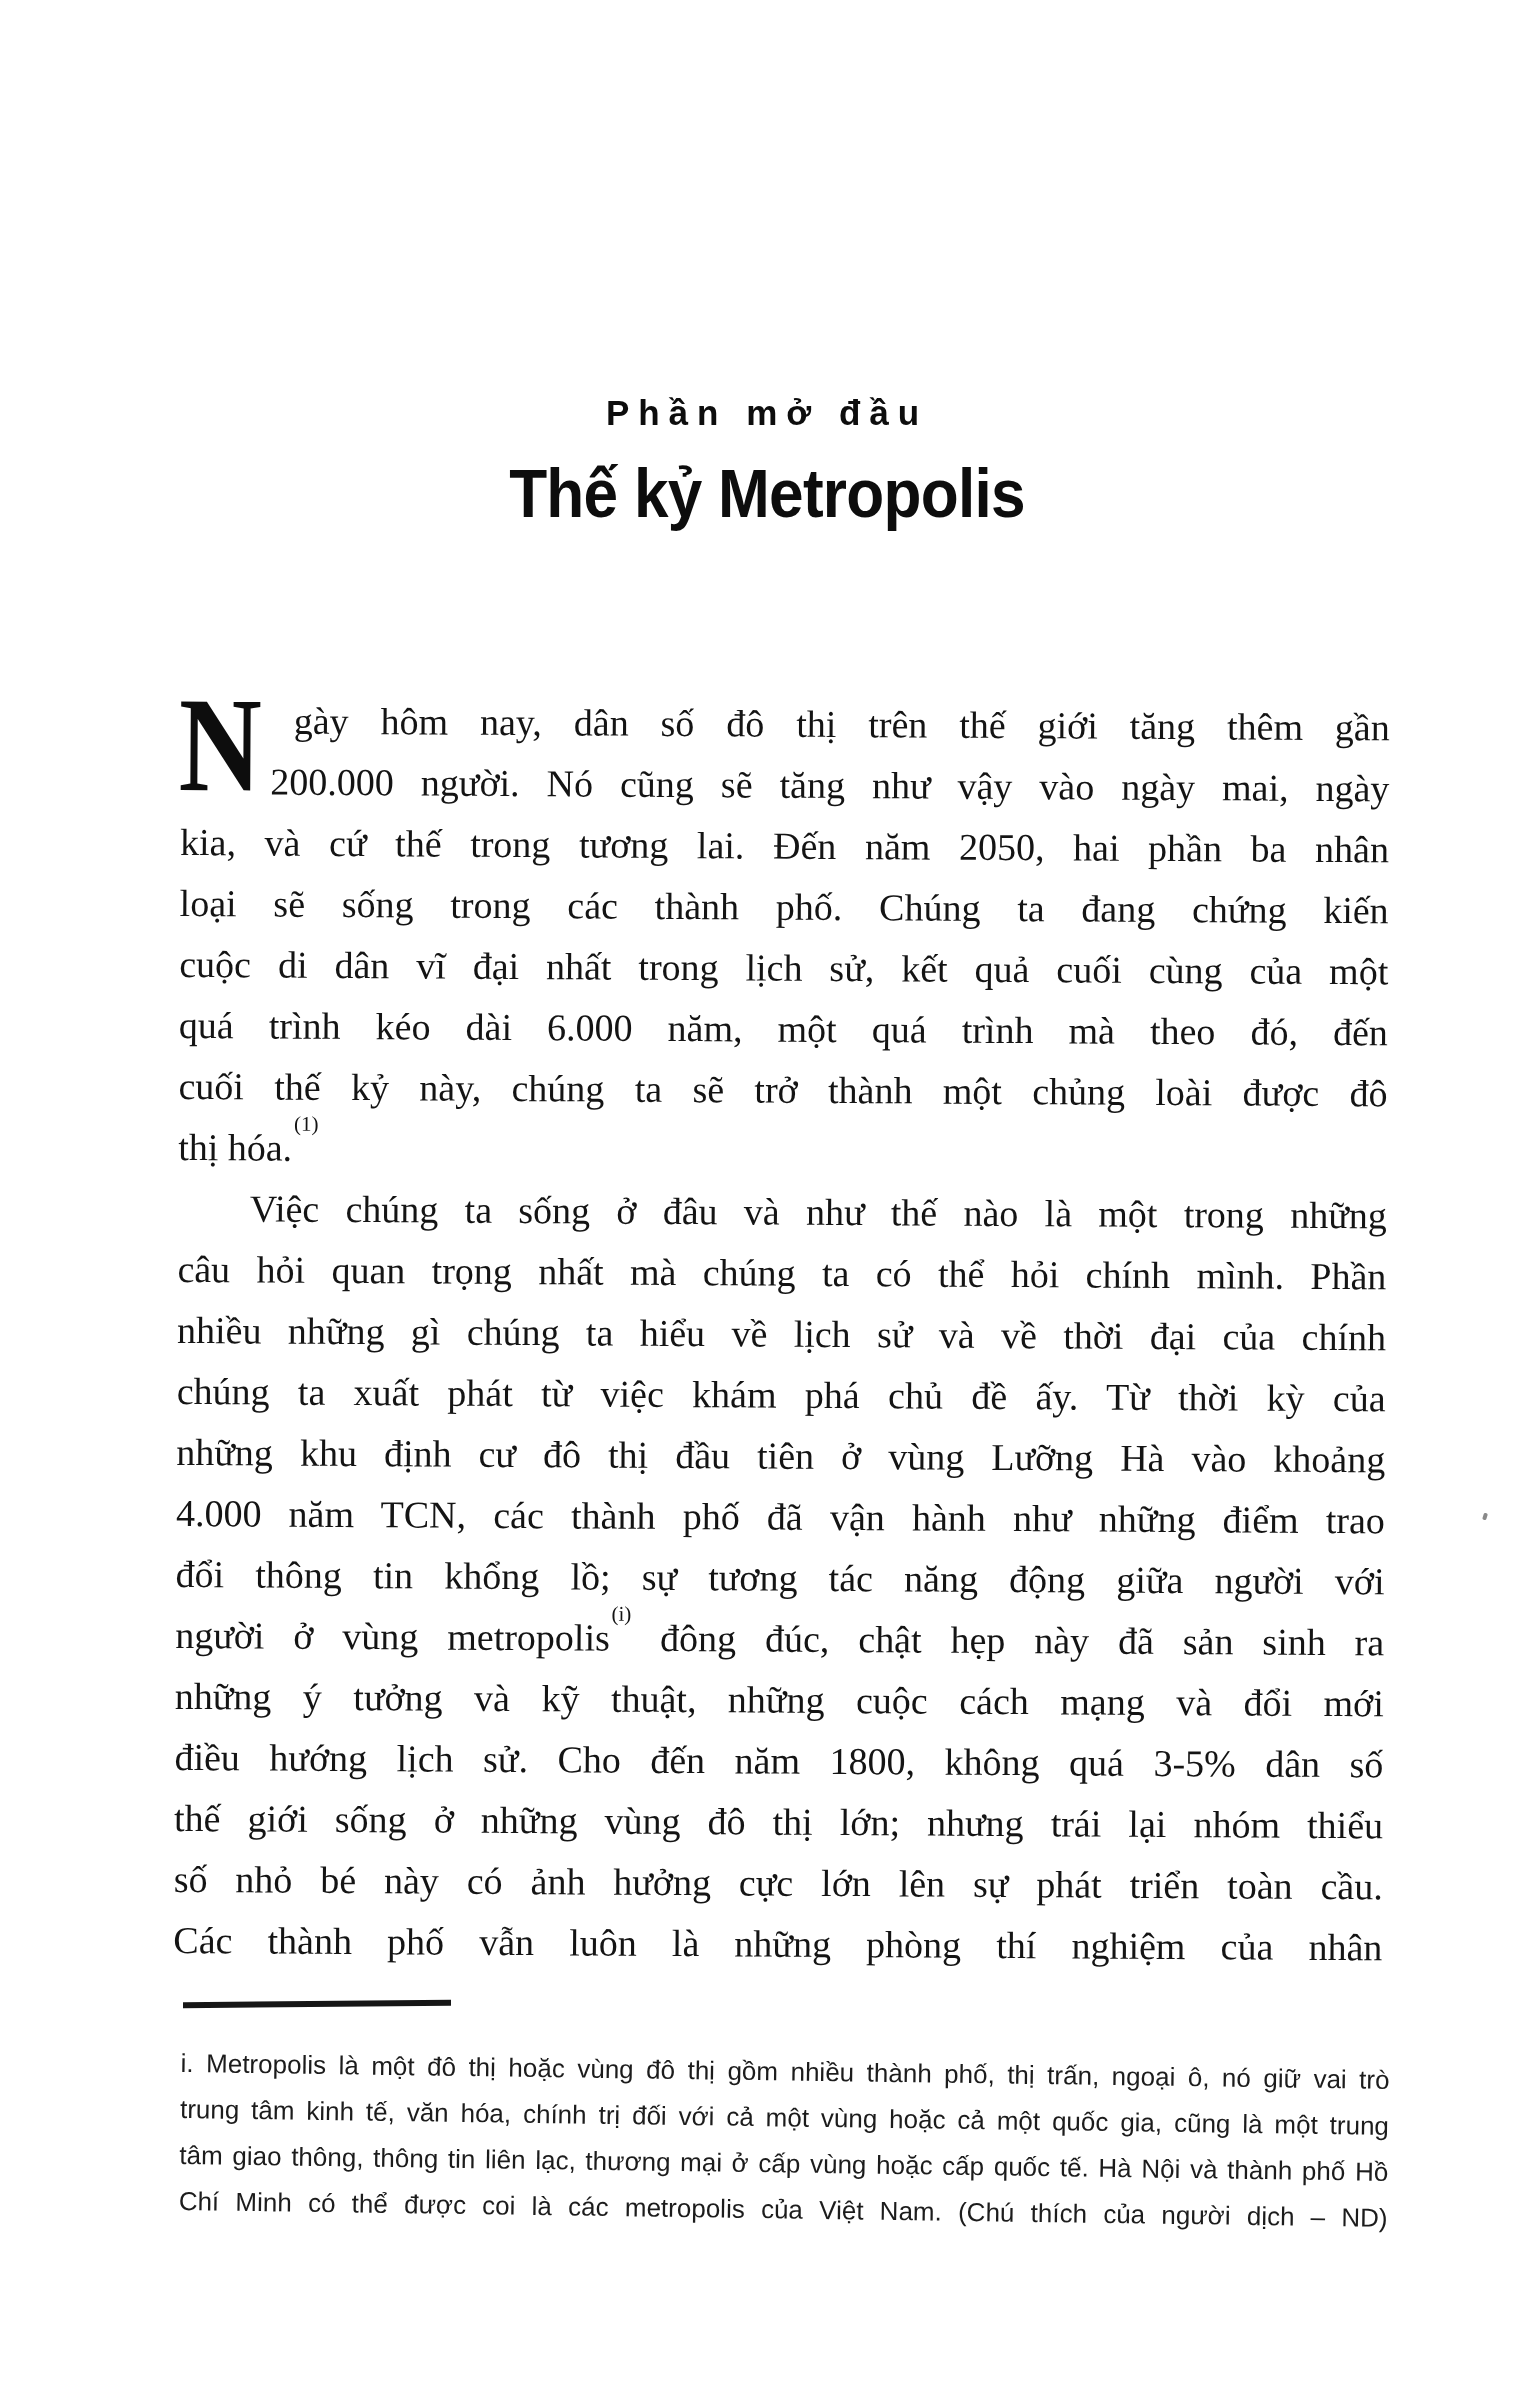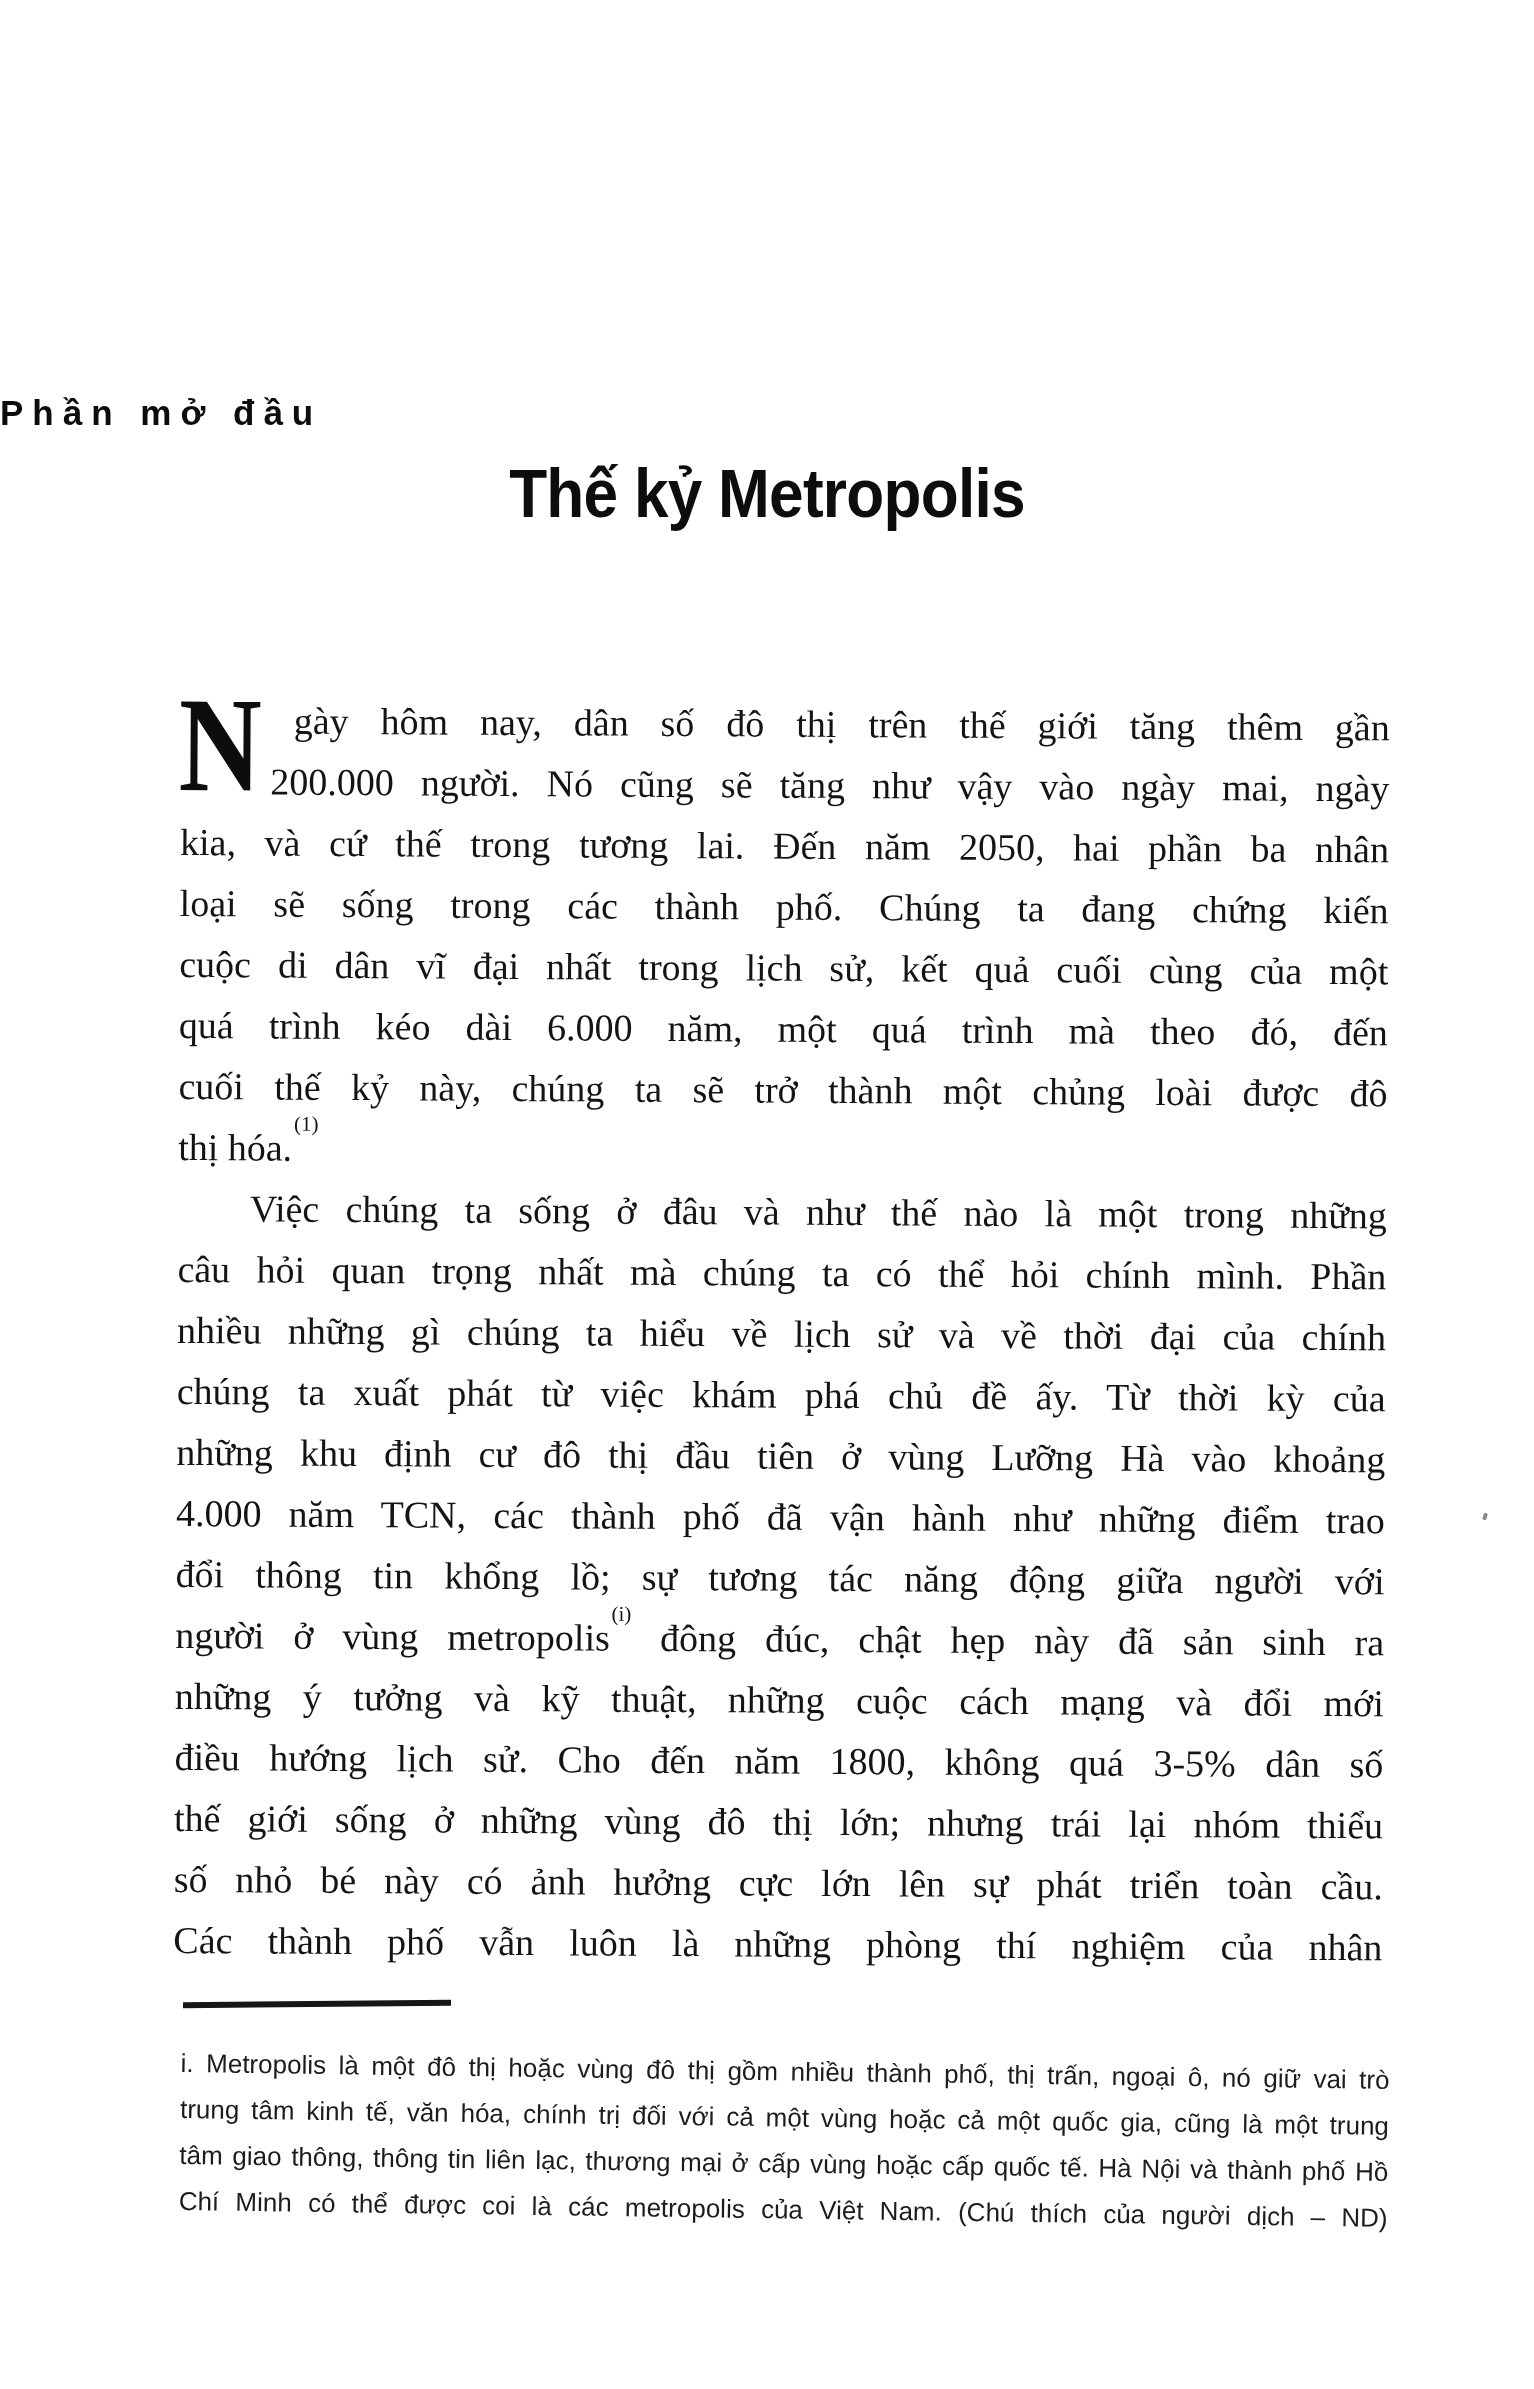--- a/index.html
+++ b/index.html
@@ -8,20 +8,21 @@
     width: 1534px;
     height: 2389px;
     background: #ffffff;
     overflow: hidden;
     font-family: "Liberation Serif", serif;
   }
   .kicker {
     position: absolute;
     top: 393px; left: 0;
     width: 1534px;
+    text-align: center;
     font-family: "Liberation Sans", sans-serif;
     font-weight: 700;
     font-size: 35px;
     letter-spacing: 9px;
     color: #0d0d0d;
   }
   .title {
     position: absolute;
     top: 454px; left: 0;
     width: 1534px;

